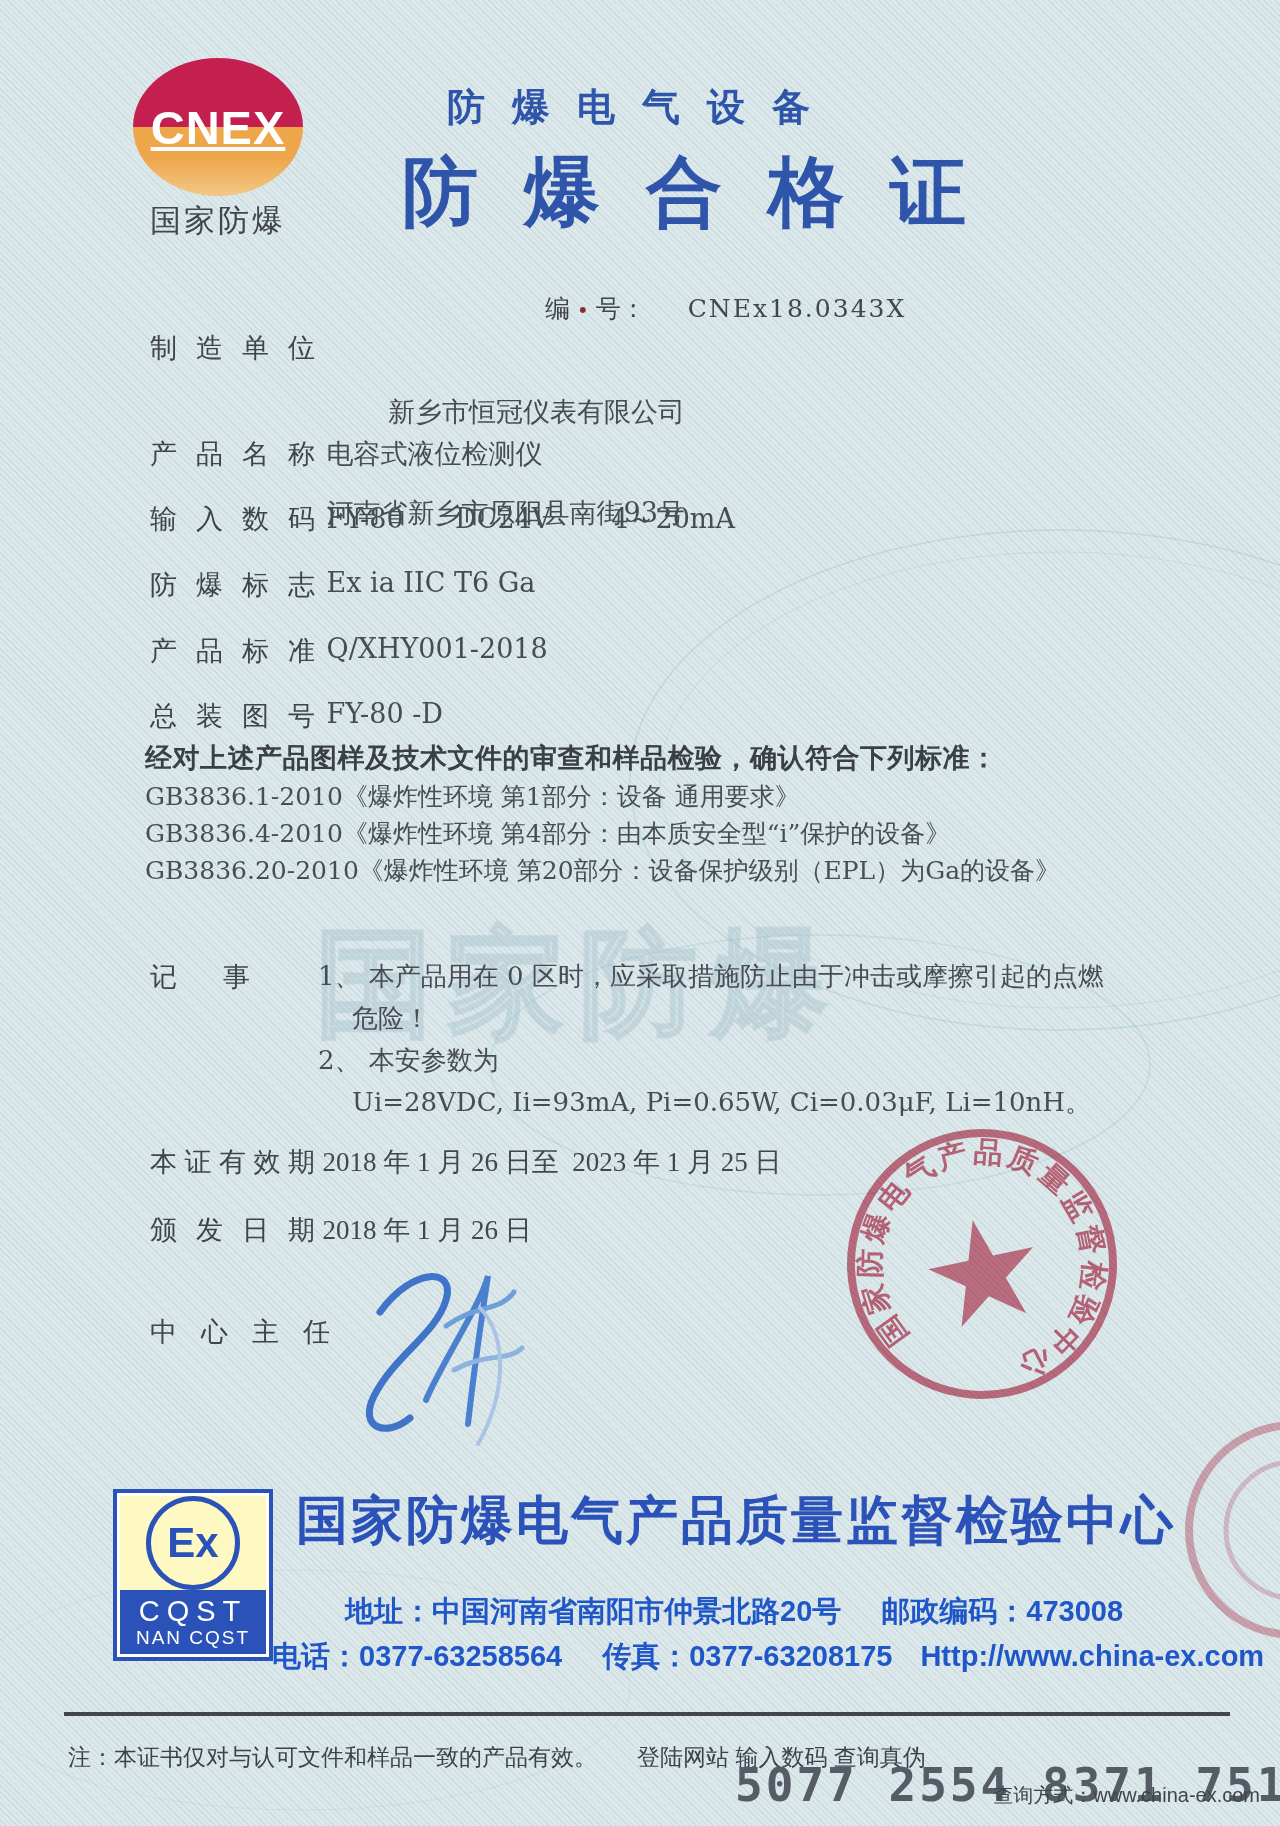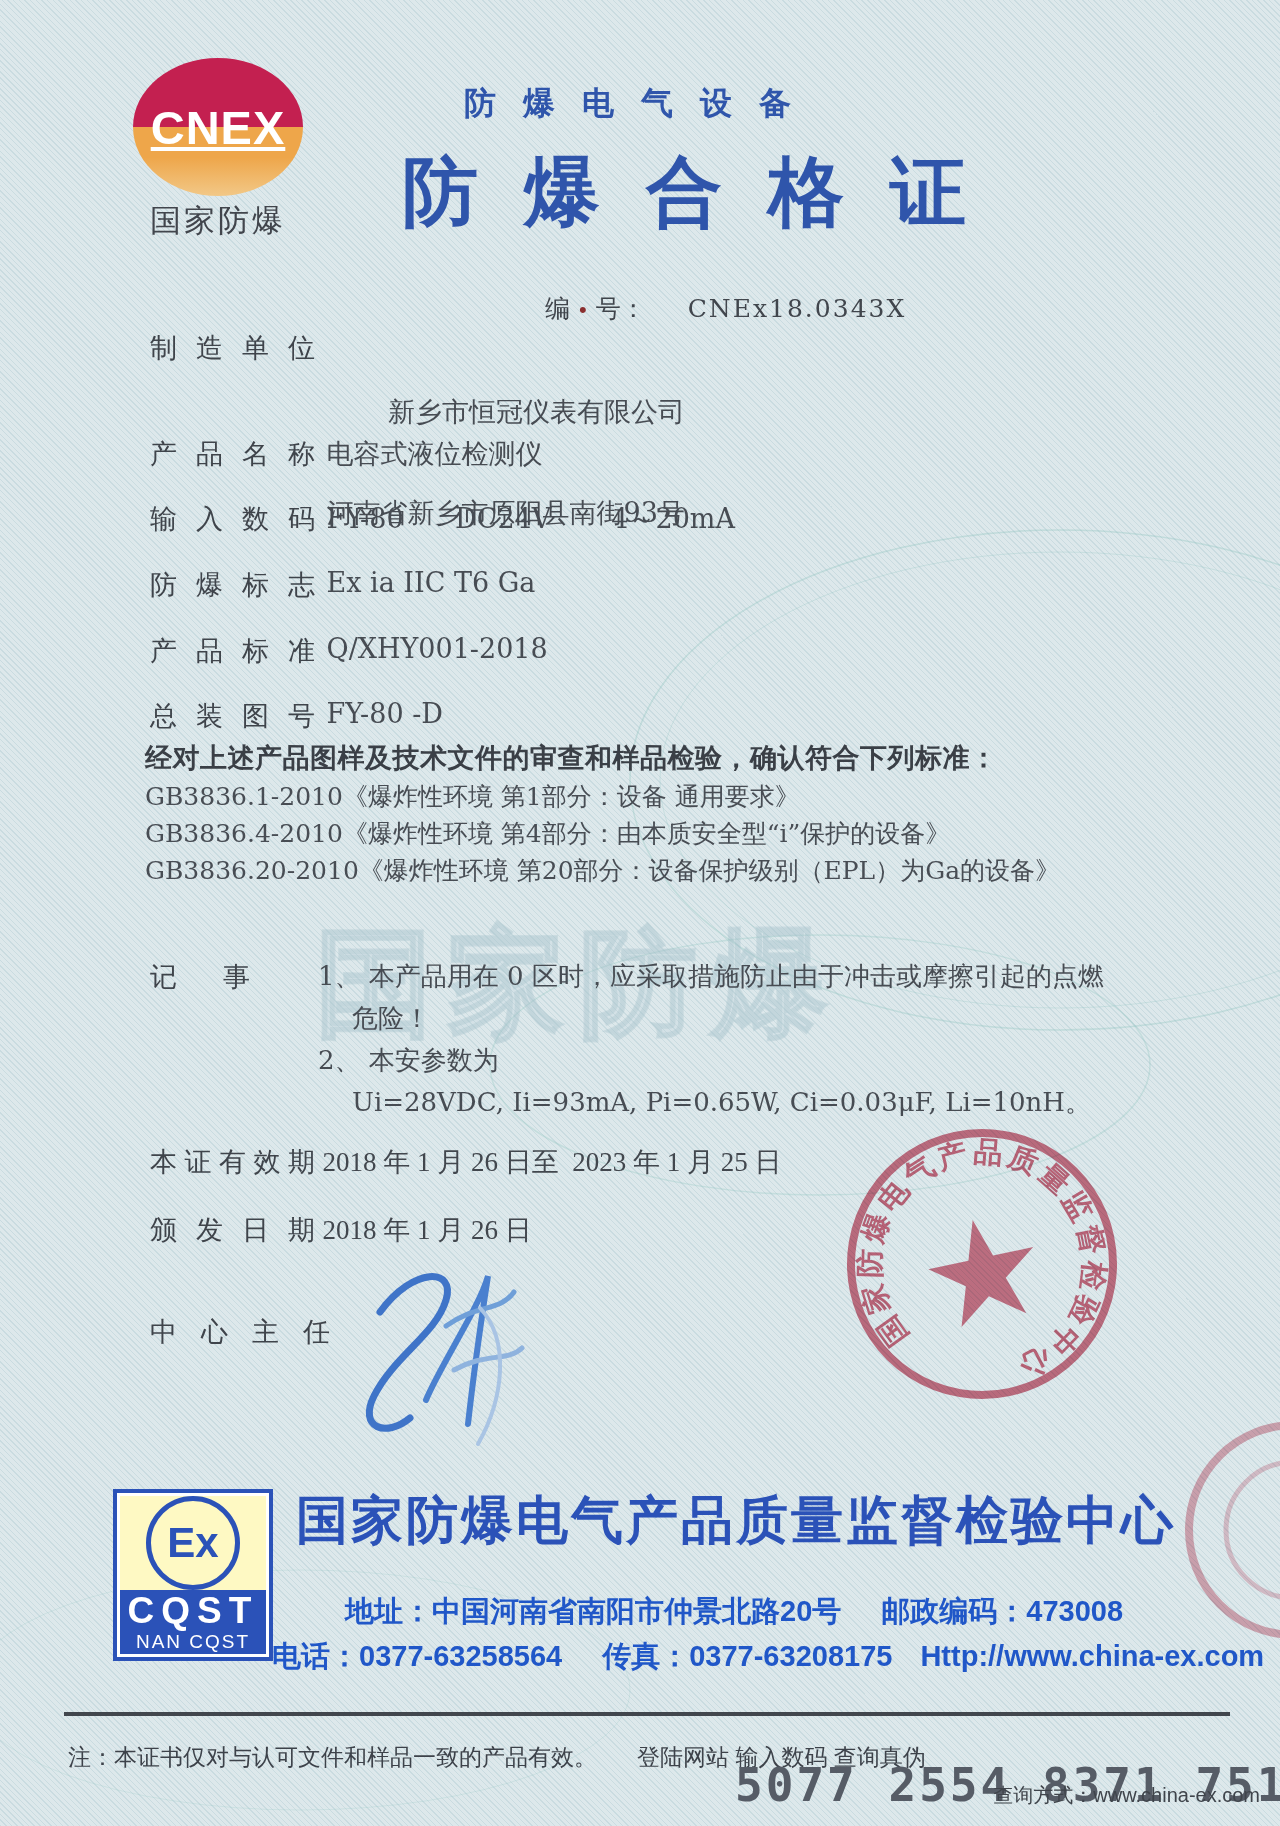--- a/index.html
+++ b/index.html
@@ -24,21 +24,21 @@
   .cnex-oval span{
     color:#ffffff;font-weight:700;font-size:47px;letter-spacing:1px;
     font-family:"Liberation Sans",sans-serif;
     text-decoration:underline;
   }
   .cnex-caption{
     left:133px;top:200px;width:170px;text-align:center;
     font-size:31px;letter-spacing:3px;color:#41454c;font-weight:500;
   }
   .doc-type{
-    left:464px;top:82px;font-size:32px;font-weight:700;
+    left:447px;top:82px;font-size:38px;font-weight:700;
     letter-spacing:27px;color:#2f55ab;
   }
   .main-title{
     left:402px;top:142px;font-size:76px;font-weight:700;
     letter-spacing:46px;color:#2f55ab;
   }
   .cert-row{left:545px;top:292px;font-size:25px;display:flex;align-items:baseline;}
   .cert-dot{color:#8a2f2f;margin:0 9px;font-size:22px;}
   .cert-no{margin-left:42px;font-family:"DejaVu Serif",serif;letter-spacing:2px;color:#41464d;}
   
@@ -76,21 +76,21 @@
   .org-logo-top{flex:1;display:flex;align-items:center;justify-content:center;background:#fef9c3;}
   .org-ex-circle{
     width:84px;height:84px;border:5px solid #2b52b8;border-radius:50%;
     display:flex;align-items:center;justify-content:center;
     color:#2b52b8;font-size:42px;font-weight:700;
   }
   .org-logo-bottom{
     height:66px;background:#2b52b8;color:#fff;display:flex;flex-direction:column;
     align-items:center;justify-content:center;line-height:1.1;
   }
-  .org-cqst{font-size:37px;letter-spacing:7px;font-weight:700;}
+  .org-cqst{font-size:29px;letter-spacing:7px;font-weight:400;}
   .org-nanyang{font-size:19px;letter-spacing:2px;}
   .org-name{
     left:296px;top:1486px;font-size:52px;font-weight:700;color:#2b52b8;
     letter-spacing:3px;white-space:nowrap;
   }
   .org-line{position:absolute;font-size:29px;font-weight:700;color:#2057c8;white-space:nowrap;}
   .org-addr{left:345px;top:1592px;}
   .org-tel{left:272px;top:1637px;}
   .gap40{display:inline-block;width:40px;}
   .gap28{display:inline-block;width:28px;}

